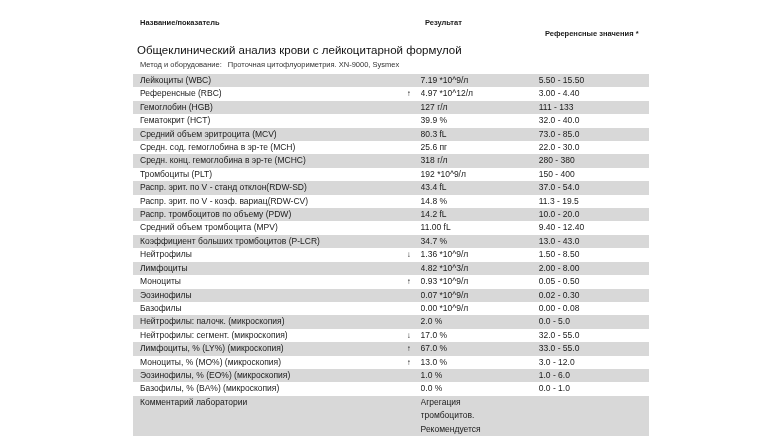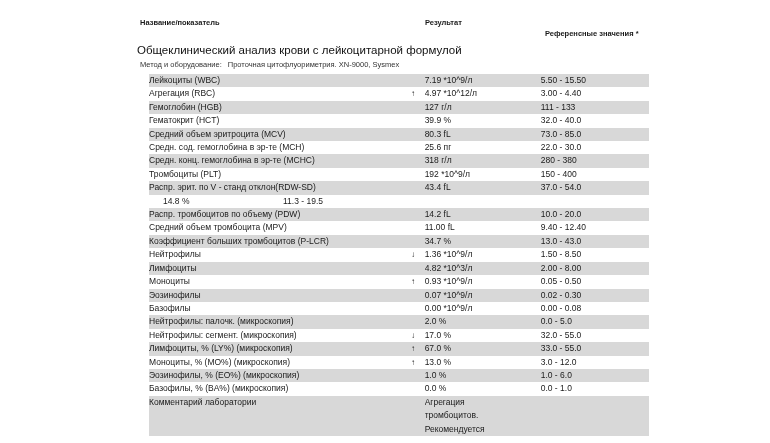--- a/index.html
+++ b/index.html
@@ -41,22 +41,22 @@
     font-size: 7.5px;
     line-height: 9px;
     color: #333;
   }
   .method-line .method-value { margin-left: 6px; }
   .results-table { margin-top: 5px; width: 516px; }
   .row {
     display: flex;
     align-items: flex-start;
     min-height: 13.4px;
+    padding-left: 7px;
     background: #ffffff;
-    margin-left: 16px;
   }
   .row.shaded { background: #d8d8d8; }
   .cell {
     font-size: 8.5px;
     line-height: 13.4px;
     white-space: nowrap;
     overflow: hidden;
   }
   .cell.name { width: 271px; }
   .cell.flag { width: 14px; font-size: 8px; text-align: left; }
@@ -88,21 +88,21 @@
 
   <div class="results-table" id="rows-container">
   <div class="row shaded">
     <div class="cell name">Лейкоциты (WBC)</div>
     <div class="cell flag"></div>
     <div class="cell result"><span class="result-text">7.19 *10^9/л</span></div>
     <div class="cell reference">5.50 - 15.50</div>
   </div>
 
   <div class="row">
-    <div class="cell name">Агрегация (RBC)</div>
+    <div class="cell name">Референсные (RBC)</div>
     <div class="cell flag">↑</div>
     <div class="cell result"><span class="result-text">4.97 *10^12/л</span></div>
     <div class="cell reference">3.00 - 4.40</div>
   </div>
 
   <div class="row shaded">
     <div class="cell name">Гемоглобин (HGB)</div>
     <div class="cell flag"></div>
     <div class="cell result"><span class="result-text">127 г/л</span></div>
     <div class="cell reference">111 - 133</div>
@@ -144,20 +144,21 @@
   </div>
 
   <div class="row shaded">
     <div class="cell name">Распр. эрит. по V - станд отклон(RDW-SD)</div>
     <div class="cell flag"></div>
     <div class="cell result"><span class="result-text">43.4 fL</span></div>
     <div class="cell reference">37.0 - 54.0</div>
   </div>
 
   <div class="row">
+    <div class="cell name">Распр. эрит. по V - коэф. вариац(RDW-CV)</div>
     <div class="cell flag"></div>
     <div class="cell result"><span class="result-text">14.8 %</span></div>
     <div class="cell reference">11.3 - 19.5</div>
   </div>
 
   <div class="row shaded">
     <div class="cell name">Распр. тромбоцитов по объему (PDW)</div>
     <div class="cell flag"></div>
     <div class="cell result"><span class="result-text">14.2 fL</span></div>
     <div class="cell reference">10.0 - 20.0</div>

